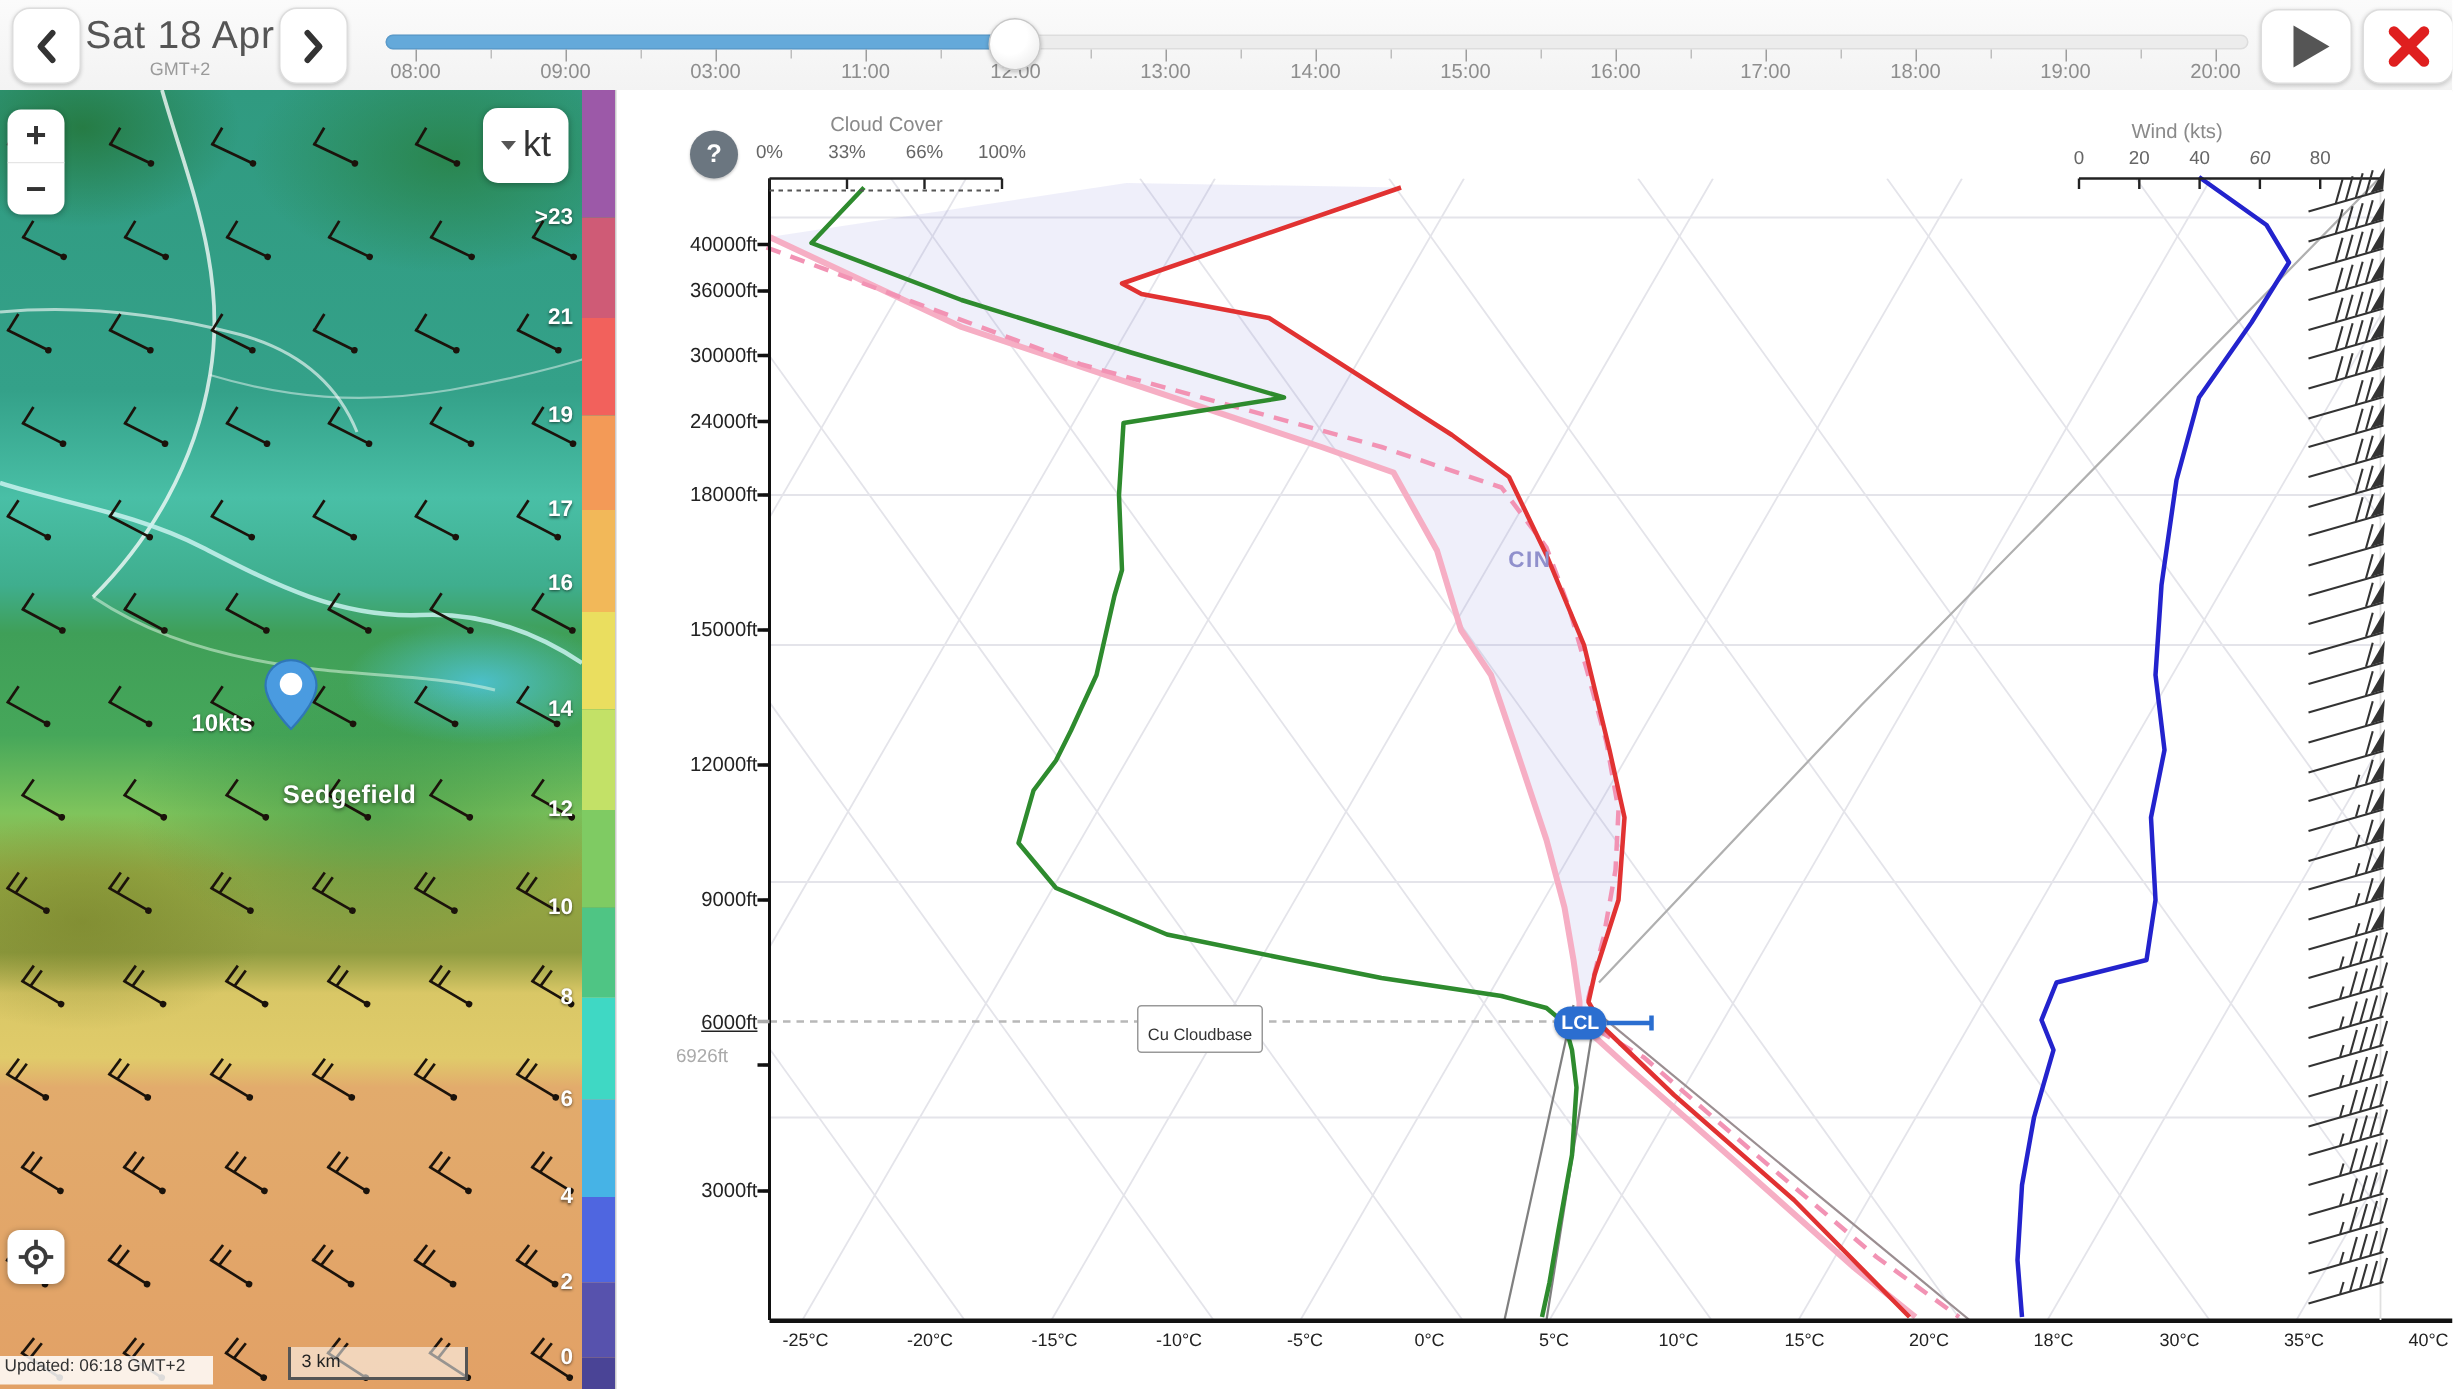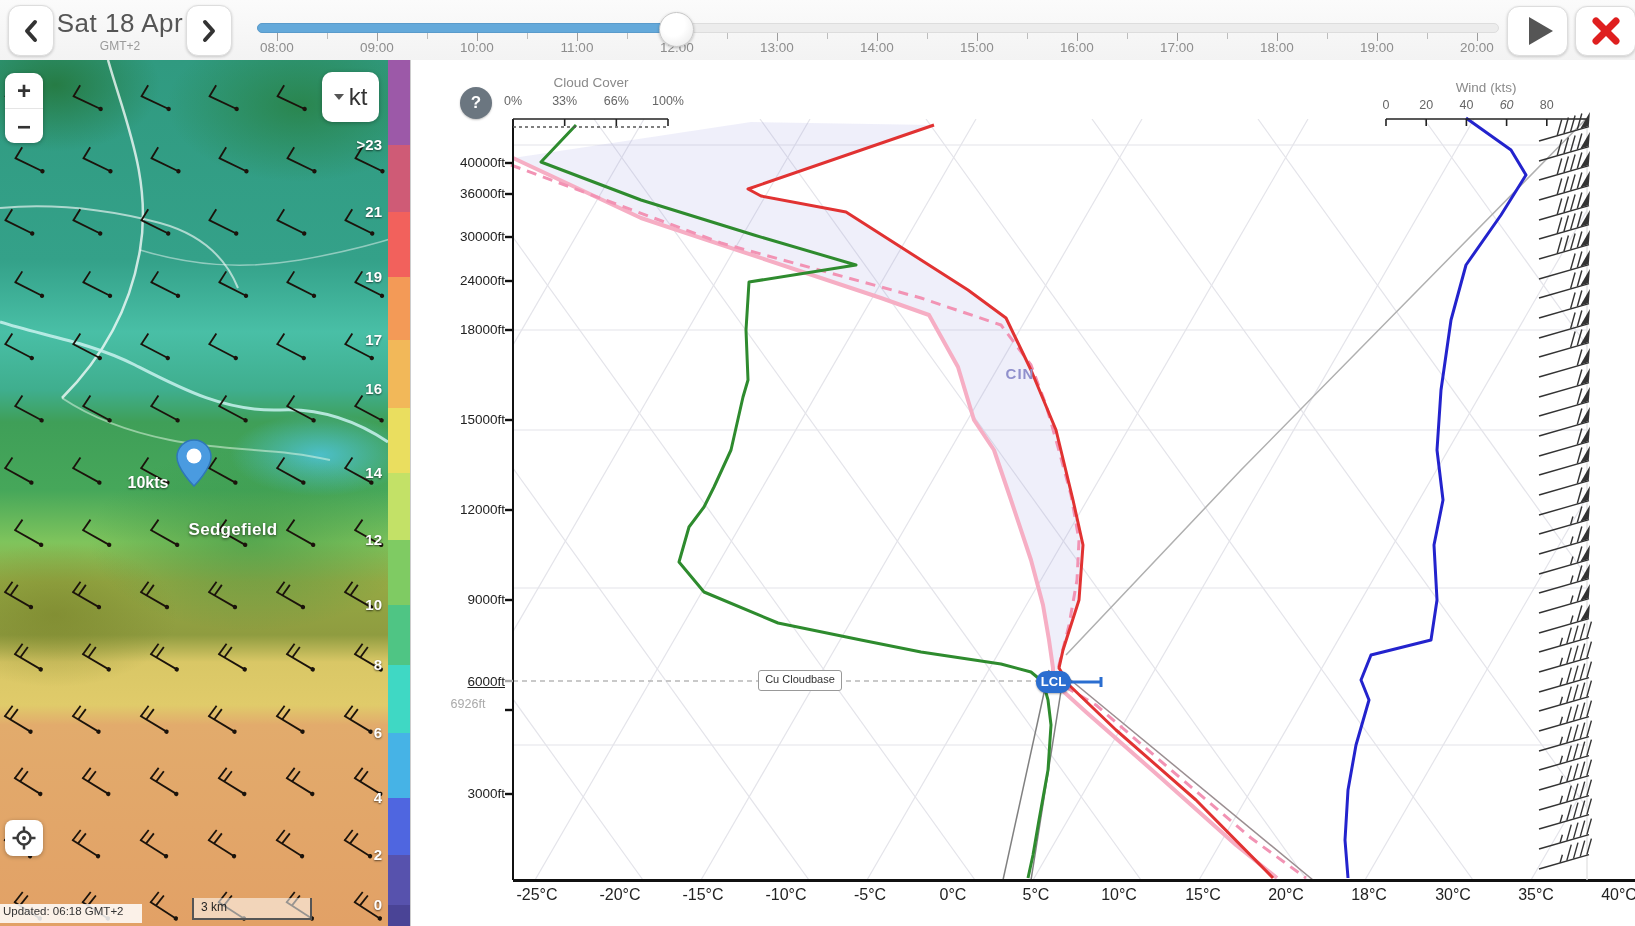--- a/index.html
+++ b/index.html
@@ -46,27 +46,27 @@
   #updated-bar{left:0px;top:844px;height:18px;background:rgba(255,255,255,.85);padding:1px 18px 0 3px;font-size:11.5px;color:#333;}
   #scale-bar{left:192px;top:838px;width:120px;height:22px;background:rgba(255,255,255,.55);border:2px solid #555;border-top:none;box-sizing:border-box;font-size:12px;color:#222;padding:2px 0 0 7px;}
   
   #legend-strip{left:388px;top:60px;width:22px;height:866px;}
   .legend-band{position:absolute;left:0;width:22px;}
   .legend-label{position:absolute;right:28px;width:56px;text-align:right;color:#fff;font-size:15px;font-weight:bold;text-shadow:0 1px 2px rgba(0,0,0,.6);margin-top:-9px;}
   
   #chart-panel{left:410px;top:60px;width:1225px;height:866px;background:#fff;border-left:1px solid #ccc;box-sizing:border-box;}
   #help-btn{left:49px;top:27px;width:32px;height:32px;border-radius:50%;background:#6b7680;color:#fff;font-size:17px;font-weight:bold;display:flex;align-items:center;justify-content:center;cursor:pointer;box-shadow:0 1px 2px rgba(0,0,0,.25);}
   #cloud-title{left:115px;top:15px;width:130px;text-align:center;font-size:13.5px;color:#8a8a8a;}
-  #wind-title{left:1010px;top:20px;width:130px;text-align:center;font-size:13.5px;color:#8a8a8a;}
+  #wind-title{left:1010px;top:20px;width:130px;text-align:left;font-size:13.5px;color:#8a8a8a;}
   .mini-label{position:absolute;width:50px;margin-left:-25px;text-align:center;font-size:12.5px;color:#666;}
   .ylabel{position:absolute;left:20px;width:74px;text-align:right;font-size:13.5px;color:#222;margin-top:-8px;}
   .ylabel.gray{color:#aaa;font-size:12.5px;}
-  .xlabel{position:absolute;top:826px;width:64px;margin-left:-32px;text-align:center;font-size:16px;color:#222;}
+  .xlabel{position:absolute;top:826px;width:64px;margin-left:-32px;text-align:center;font-size:12px;color:#222;}
   #cin-label{left:579px;top:305px;width:60px;text-align:center;color:#9090cc;font-weight:bold;font-size:15px;letter-spacing:1px;}
-  #cloudbase-tag{left:347px;top:610px;width:82px;height:17px;background:#fff;border:1px solid #999;border-radius:3px;font-size:11px;color:#333;text-align:center;padding-top:2px;}
+  #cloudbase-tag{left:347px;top:610px;width:82px;height:17px;background:#fff;border:1px solid #999;border-radius:3px;font-size:11px;color:#333;text-align:center;padding-top:13px;}
   #lcl-pill{left:625px;top:611px;width:35px;height:22px;background:#2b6ed0;border-radius:11px;color:#fff;font-size:13px;font-weight:bold;text-align:center;line-height:22px;cursor:pointer;box-shadow:0 1px 2px rgba(0,0,0,.3);}
 </style>
 </head>
 <body>
 
 <div id="app">
 
   <div id="top-bar" class="abs">
     <div id="prev-btn" class="abs navbtn">
       <svg width="18" height="24" viewBox="0 0 18 24">
@@ -85,21 +85,21 @@
     <div id="slider-track" class="abs"></div>
     <div id="slider-fill" class="abs"></div>
     <div id="time-scale">
         <div class="tickmaj" style="left: 277px;"></div>
         <div class="time-label" style="left: 277px;">08:00</div>
         <div class="tickmin" style="left: 327px;"></div>
         <div class="tickmaj" style="left: 377px;"></div>
         <div class="time-label" style="left: 377px;">09:00</div>
         <div class="tickmin" style="left: 427px;"></div>
         <div class="tickmaj" style="left: 477px;"></div>
-        <div class="time-label" style="left: 477px;">10:00</div>
+        <div class="time-label" style="left: 477px;">03:00</div>
         <div class="tickmin" style="left: 527px;"></div>
         <div class="tickmaj" style="left: 577px;"></div>
         <div class="time-label" style="left: 577px;">11:00</div>
         <div class="tickmin" style="left: 627px;"></div>
         <div class="tickmaj" style="left: 677px;"></div>
         <div class="time-label" style="left: 677px;">12:00</div>
         <div class="tickmin" style="left: 727px;"></div>
         <div class="tickmaj" style="left: 777px;"></div>
         <div class="time-label" style="left: 777px;">13:00</div>
         <div class="tickmin" style="left: 827px;"></div>

